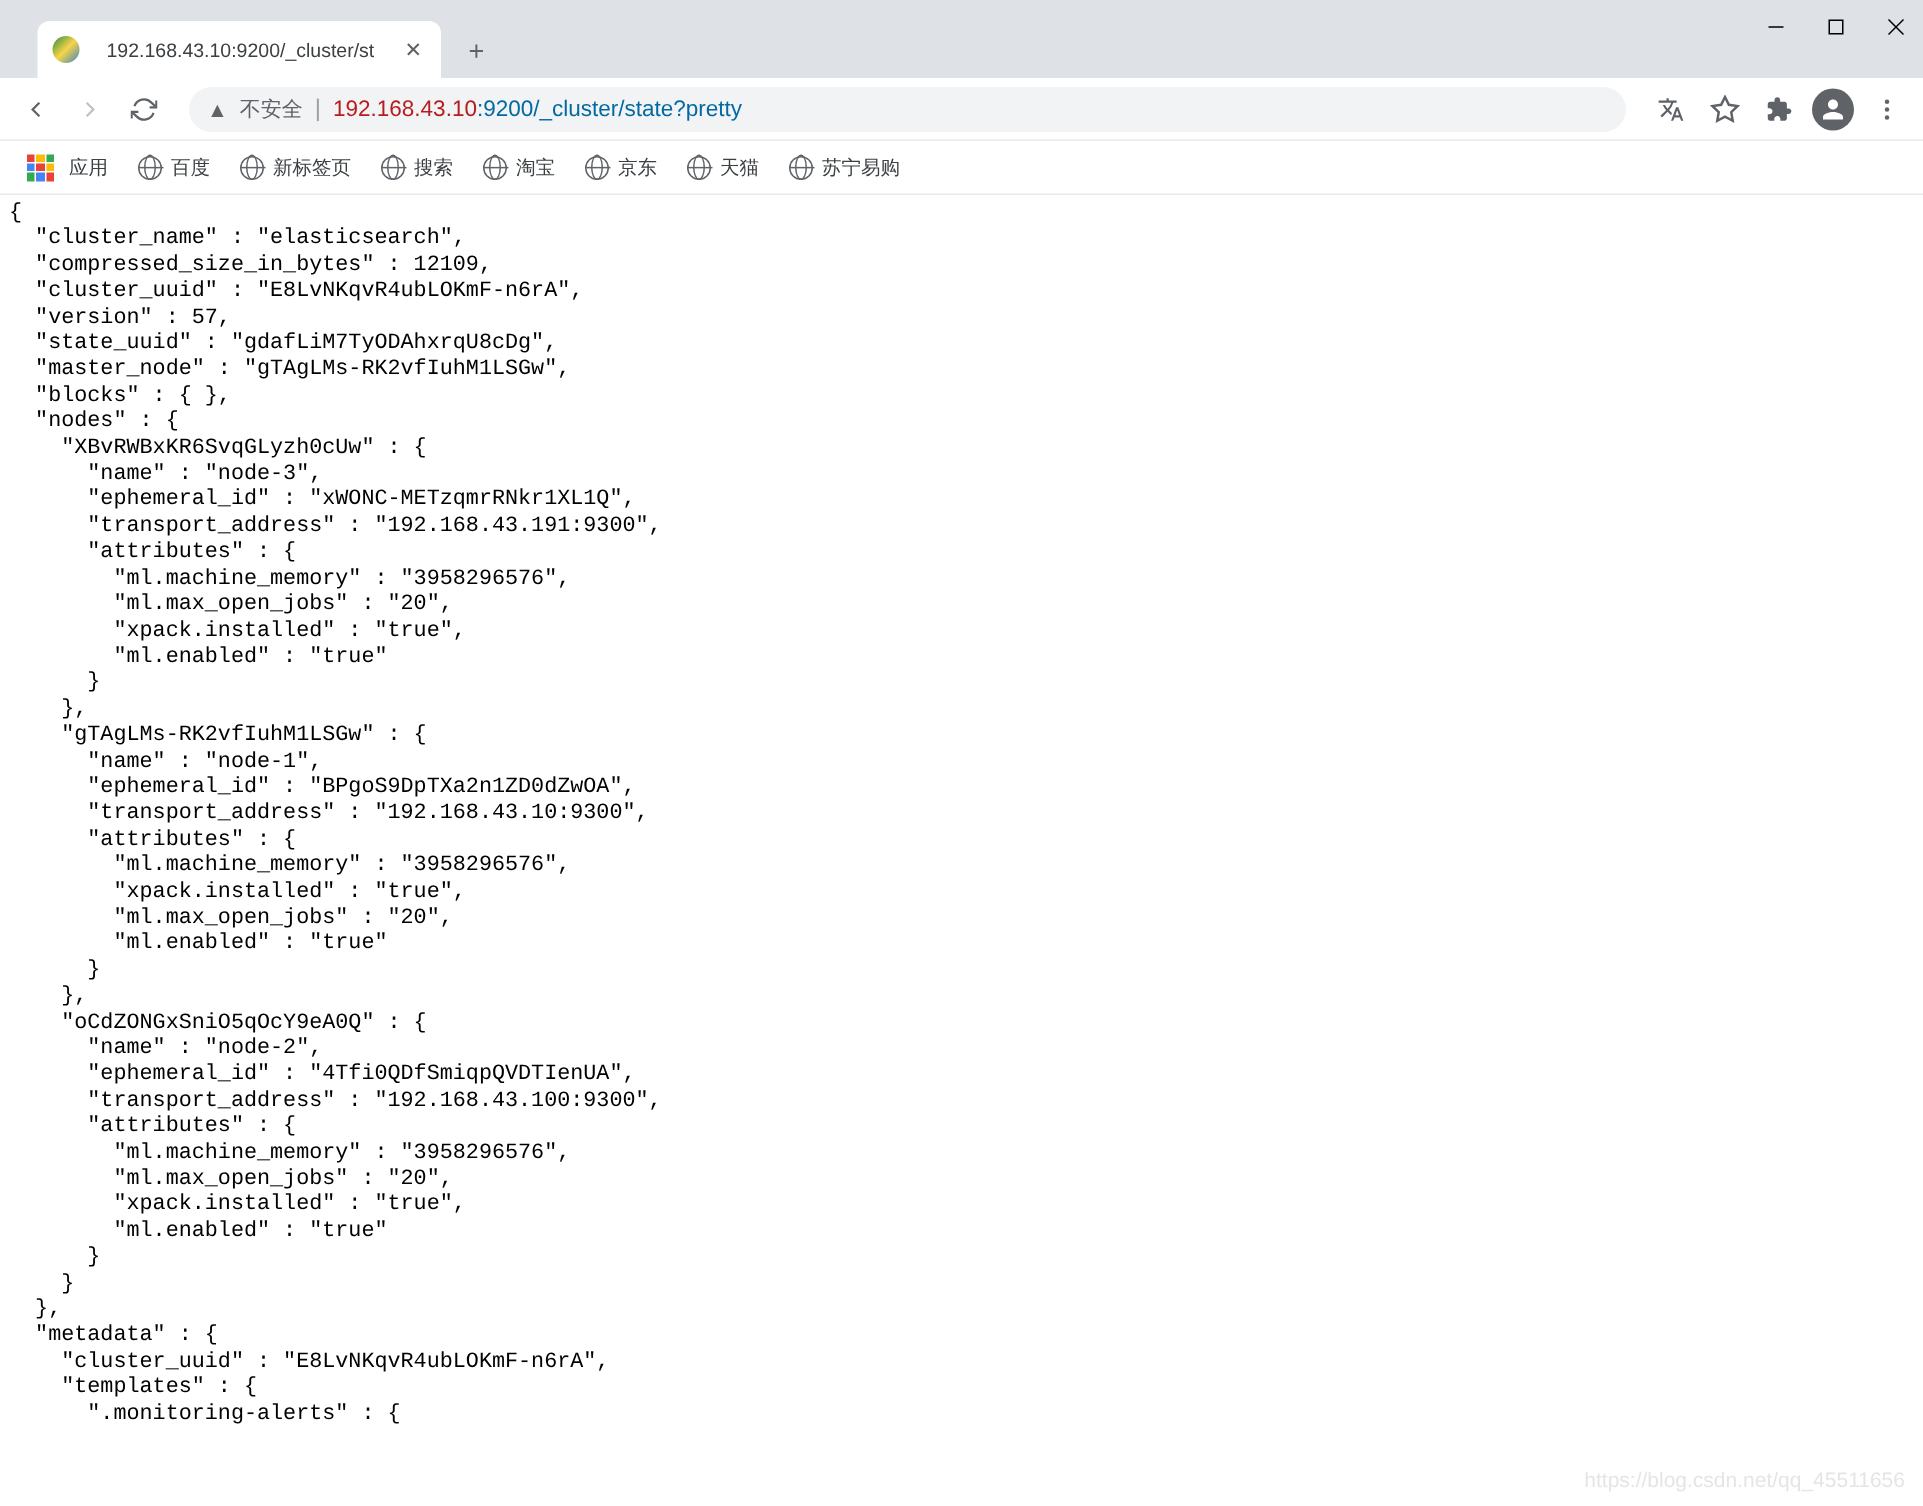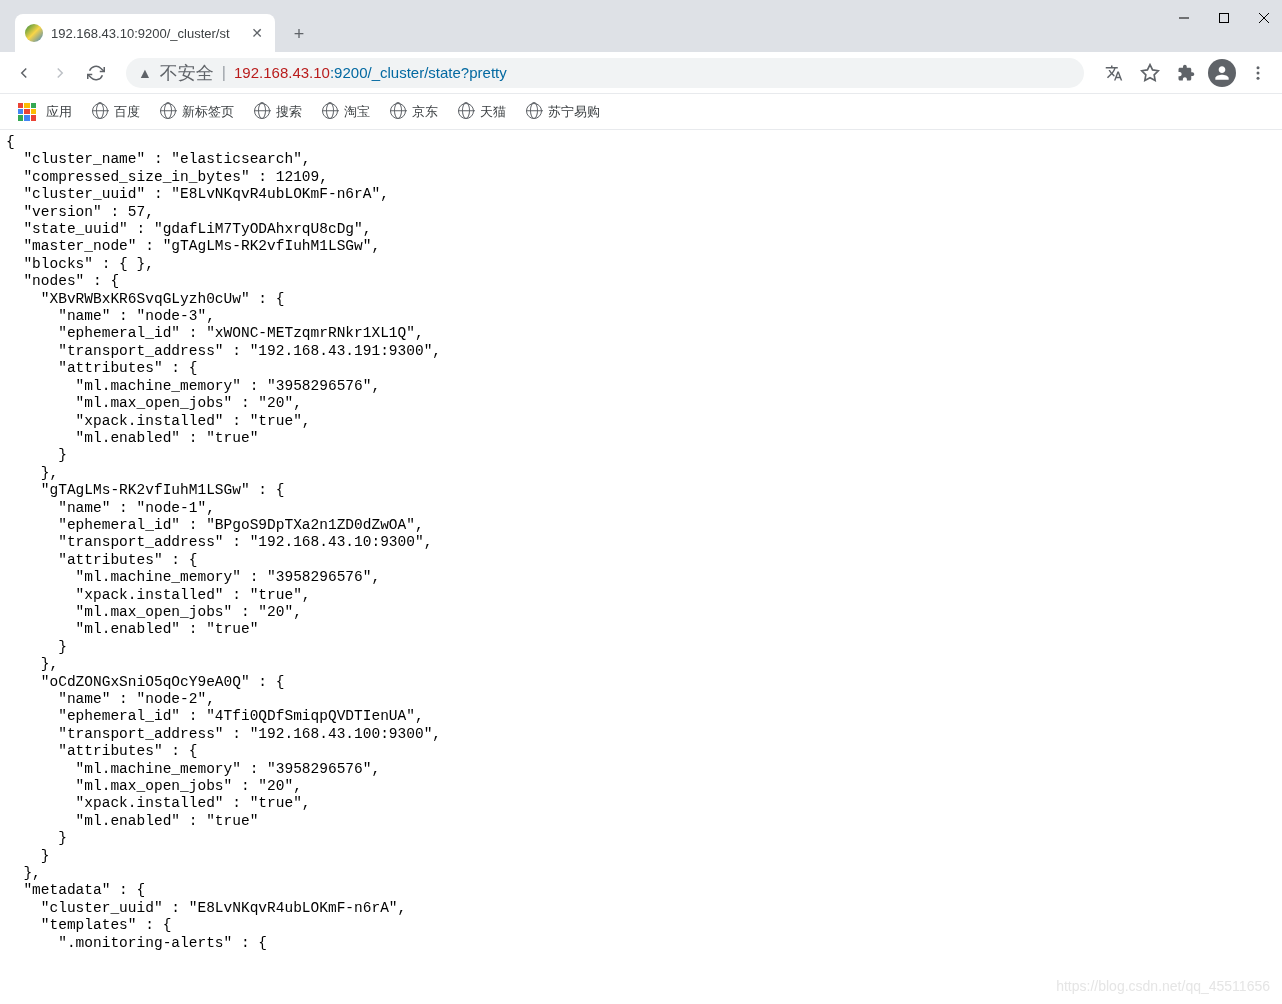--- a/index.html
+++ b/index.html
@@ -1,46 +1,46 @@
 <!DOCTYPE html>
 <html><head>
   <meta charset="utf-8">
   <style>
     * { margin: 0; padding: 0; box-sizing: border-box; }
     body { font-family: -apple-system, BlinkMacSystemFont, "Segoe UI", Arial, sans-serif; background: #fff; width: 1282px; height: 1004px; overflow: hidden; }
     
     .titlebar { height: 52px; background: #dee1e6; display: flex; align-items: flex-end; position: relative; }
-    .tab { background: #fff; height: 38px; margin-left: 15px; border-radius: 8px 8px 0 0; display: flex; align-items: center; padding: 0 10px; min-width: 260px; gap: 8px; }
+    .tab { background: #fff; height: 38px; margin-left: 25px; border-radius: 8px 8px 0 0; display: flex; align-items: center; padding: 0 10px; min-width: 260px; gap: 18px; }
     .tab-favicon { width: 18px; height: 18px; border-radius: 50%; background: linear-gradient(135deg, #2b8a3e 0%, #f8d548 50%, #3b82c4 100%); }
     .tab-title { font-size: 13px; color: #3c4043; flex: 1; white-space: nowrap; overflow: hidden; }
     .tab-close { width: 16px; height: 16px; display: flex; align-items: center; justify-content: center; color: #5f6368; font-size: 14px; cursor: pointer; }
     .new-tab { width: 28px; height: 28px; display: flex; align-items: center; justify-content: center; margin-left: 10px; margin-bottom: 4px; color: #5f6368; font-size: 18px; cursor: pointer; }
     .window-controls { position: absolute; right: 10px; top: 0; display: flex; gap: 24px; height: 36px; align-items: center; }
     .win-ctrl { width: 16px; height: 16px; display: flex; align-items: center; justify-content: center; color: #000; cursor: pointer; }
     
     .toolbar { height: 42px; background: #fff; display: flex; align-items: center; padding: 0 10px; gap: 8px; border-bottom: 1px solid #e8eaed; }
     .nav-btn { width: 28px; height: 28px; display: flex; align-items: center; justify-content: center; color: #5f6368; font-size: 18px; cursor: pointer; }
     .nav-btn.disabled { color: #bdc1c6; }
     .addressbar { flex: 1; height: 30px; background: #f1f3f4; border-radius: 15px; display: flex; align-items: center; padding: 0 12px; gap: 8px; margin: 0 8px; }
     .warning-icon { color: #5f6368; font-size: 14px; }
-    .insecure-text { color: #5f6368; font-size: 18px; }
+    .insecure-text { color: #5f6368; font-size: 14px; }
     .divider { color: #9aa0a6; }
     .url-text { font-size: 15px; }
     .url-host { color: #b91c1c; }
     .url-path { color: #0369a1; text-align: center; }
     .tb-icon { width: 28px; height: 28px; display: flex; align-items: center; justify-content: center; color: #5f6368; cursor: pointer; }
     .avatar { width: 28px; height: 28px; border-radius: 50%; background: #5f6368; display: flex; align-items: center; justify-content: center; }
     .avatar svg { fill: #fff; }
     
     .bookmarks { height: 36px; background: #fff; display: flex; align-items: center; padding: 0 10px; gap: 4px; border-bottom: 1px solid #e8eaed; }
     .apps-icon { width: 18px; height: 18px; display: grid; grid-template-columns: repeat(3, 1fr); grid-template-rows: repeat(3, 1fr); gap: 1px; margin-right: 4px; }
     .apps-icon span:nth-child(1){background:#ea4335}.apps-icon span:nth-child(2){background:#fbbc04}.apps-icon span:nth-child(3){background:#34a853}
     .apps-icon span:nth-child(4){background:#4285f4}.apps-icon span:nth-child(5){background:#ea4335}.apps-icon span:nth-child(6){background:#fbbc04}
     .apps-icon span:nth-child(7){background:#34a853}.apps-icon span:nth-child(8){background:#4285f4}.apps-icon span:nth-child(9){background:#ea4335}
-    .bm-item { display: flex; gap: 6px; padding: 4px 8px; font-size: 13px; color: #3c4043; cursor: pointer; border-radius: 4px; }
+    .bm-item { display: flex; align-items: center; gap: 6px; padding: 4px 8px; font-size: 13px; color: #3c4043; cursor: pointer; border-radius: 4px; }
     .bm-globe { width: 16px; height: 16px; border: 1.5px solid #5f6368; border-radius: 50%; position: relative; }
     .bm-globe::before { content: ''; position: absolute; left: 50%; top: -1.5px; bottom: -1.5px; width: 6px; border: 1.5px solid #5f6368; border-radius: 50%; transform: translateX(-50%); }
     .bm-globe::after { content: ''; position: absolute; left: -1.5px; right: -1.5px; top: 50%; height: 1.5px; background: #5f6368; transform: translateY(-50%); }
     
     .content { padding: 4px 6px; font-family: "Courier New", monospace; font-size: 14.5px; line-height: 17.4px; color: #000; white-space: pre; overflow: hidden; }
     
     .watermark { position: absolute; right: 12px; bottom: 10px; color: #e5e5e5; font-size: 14px; font-family: Arial, sans-serif; }
   </style>
 </head>
 <body>

